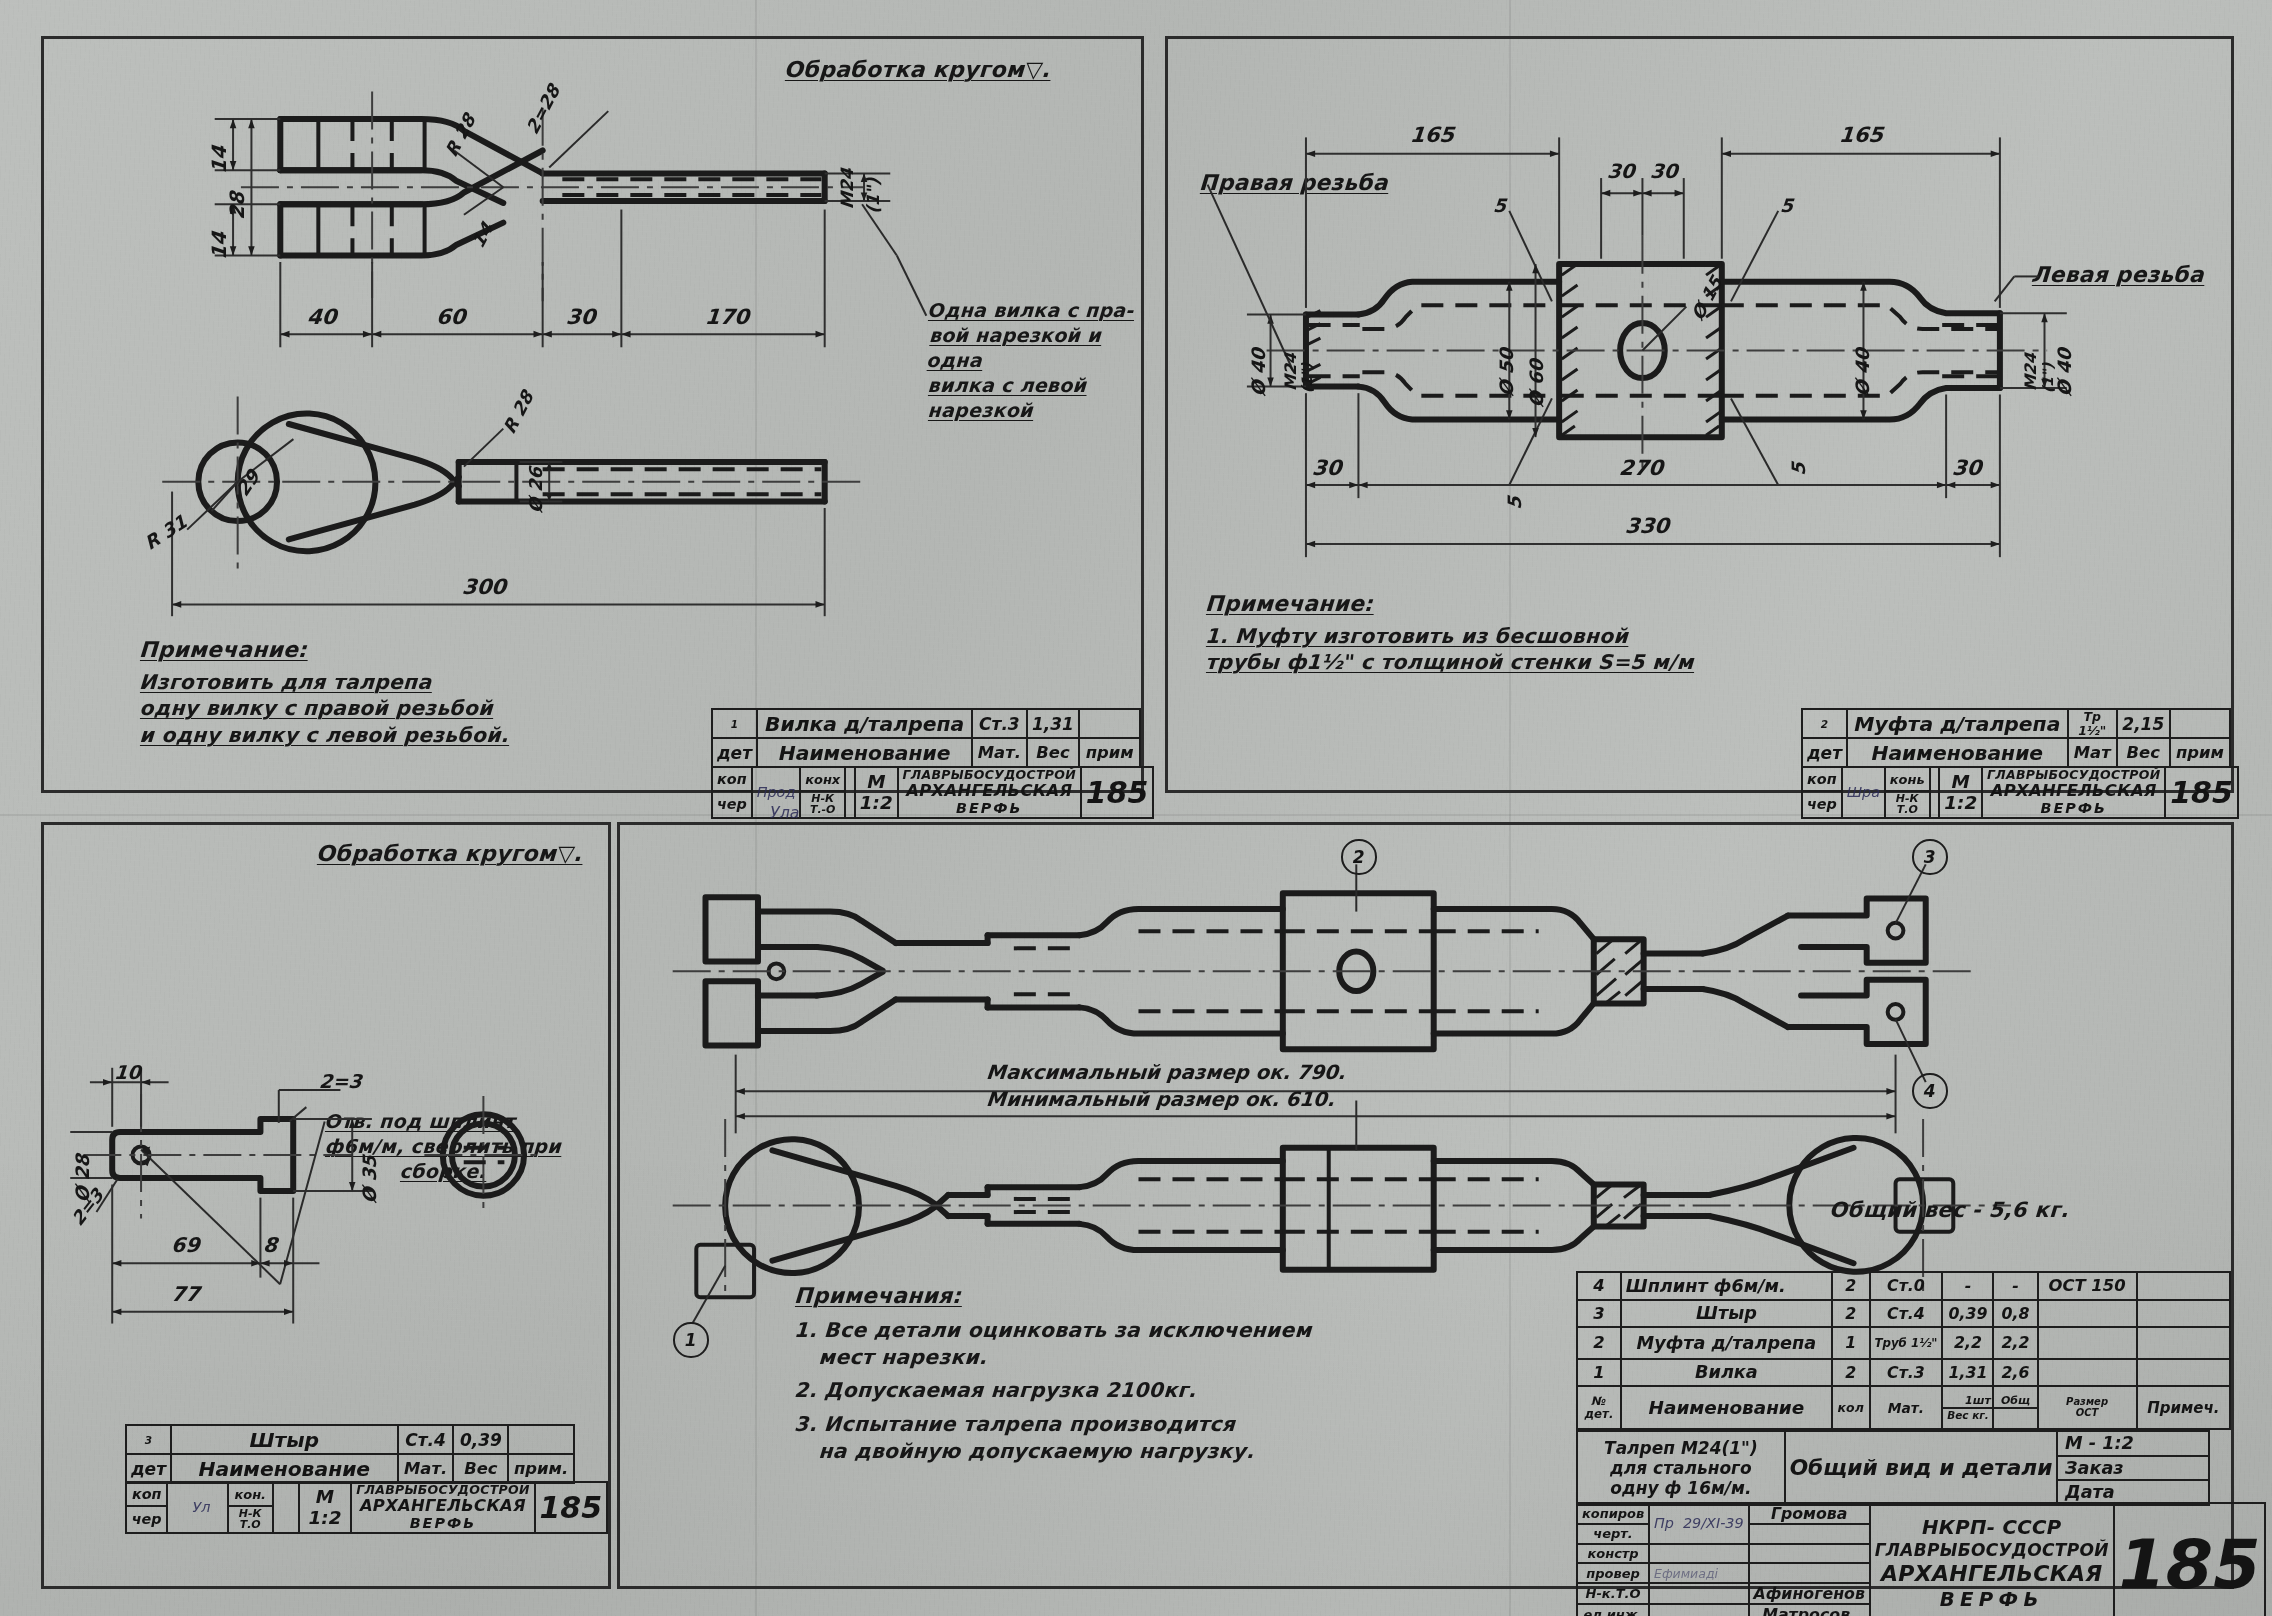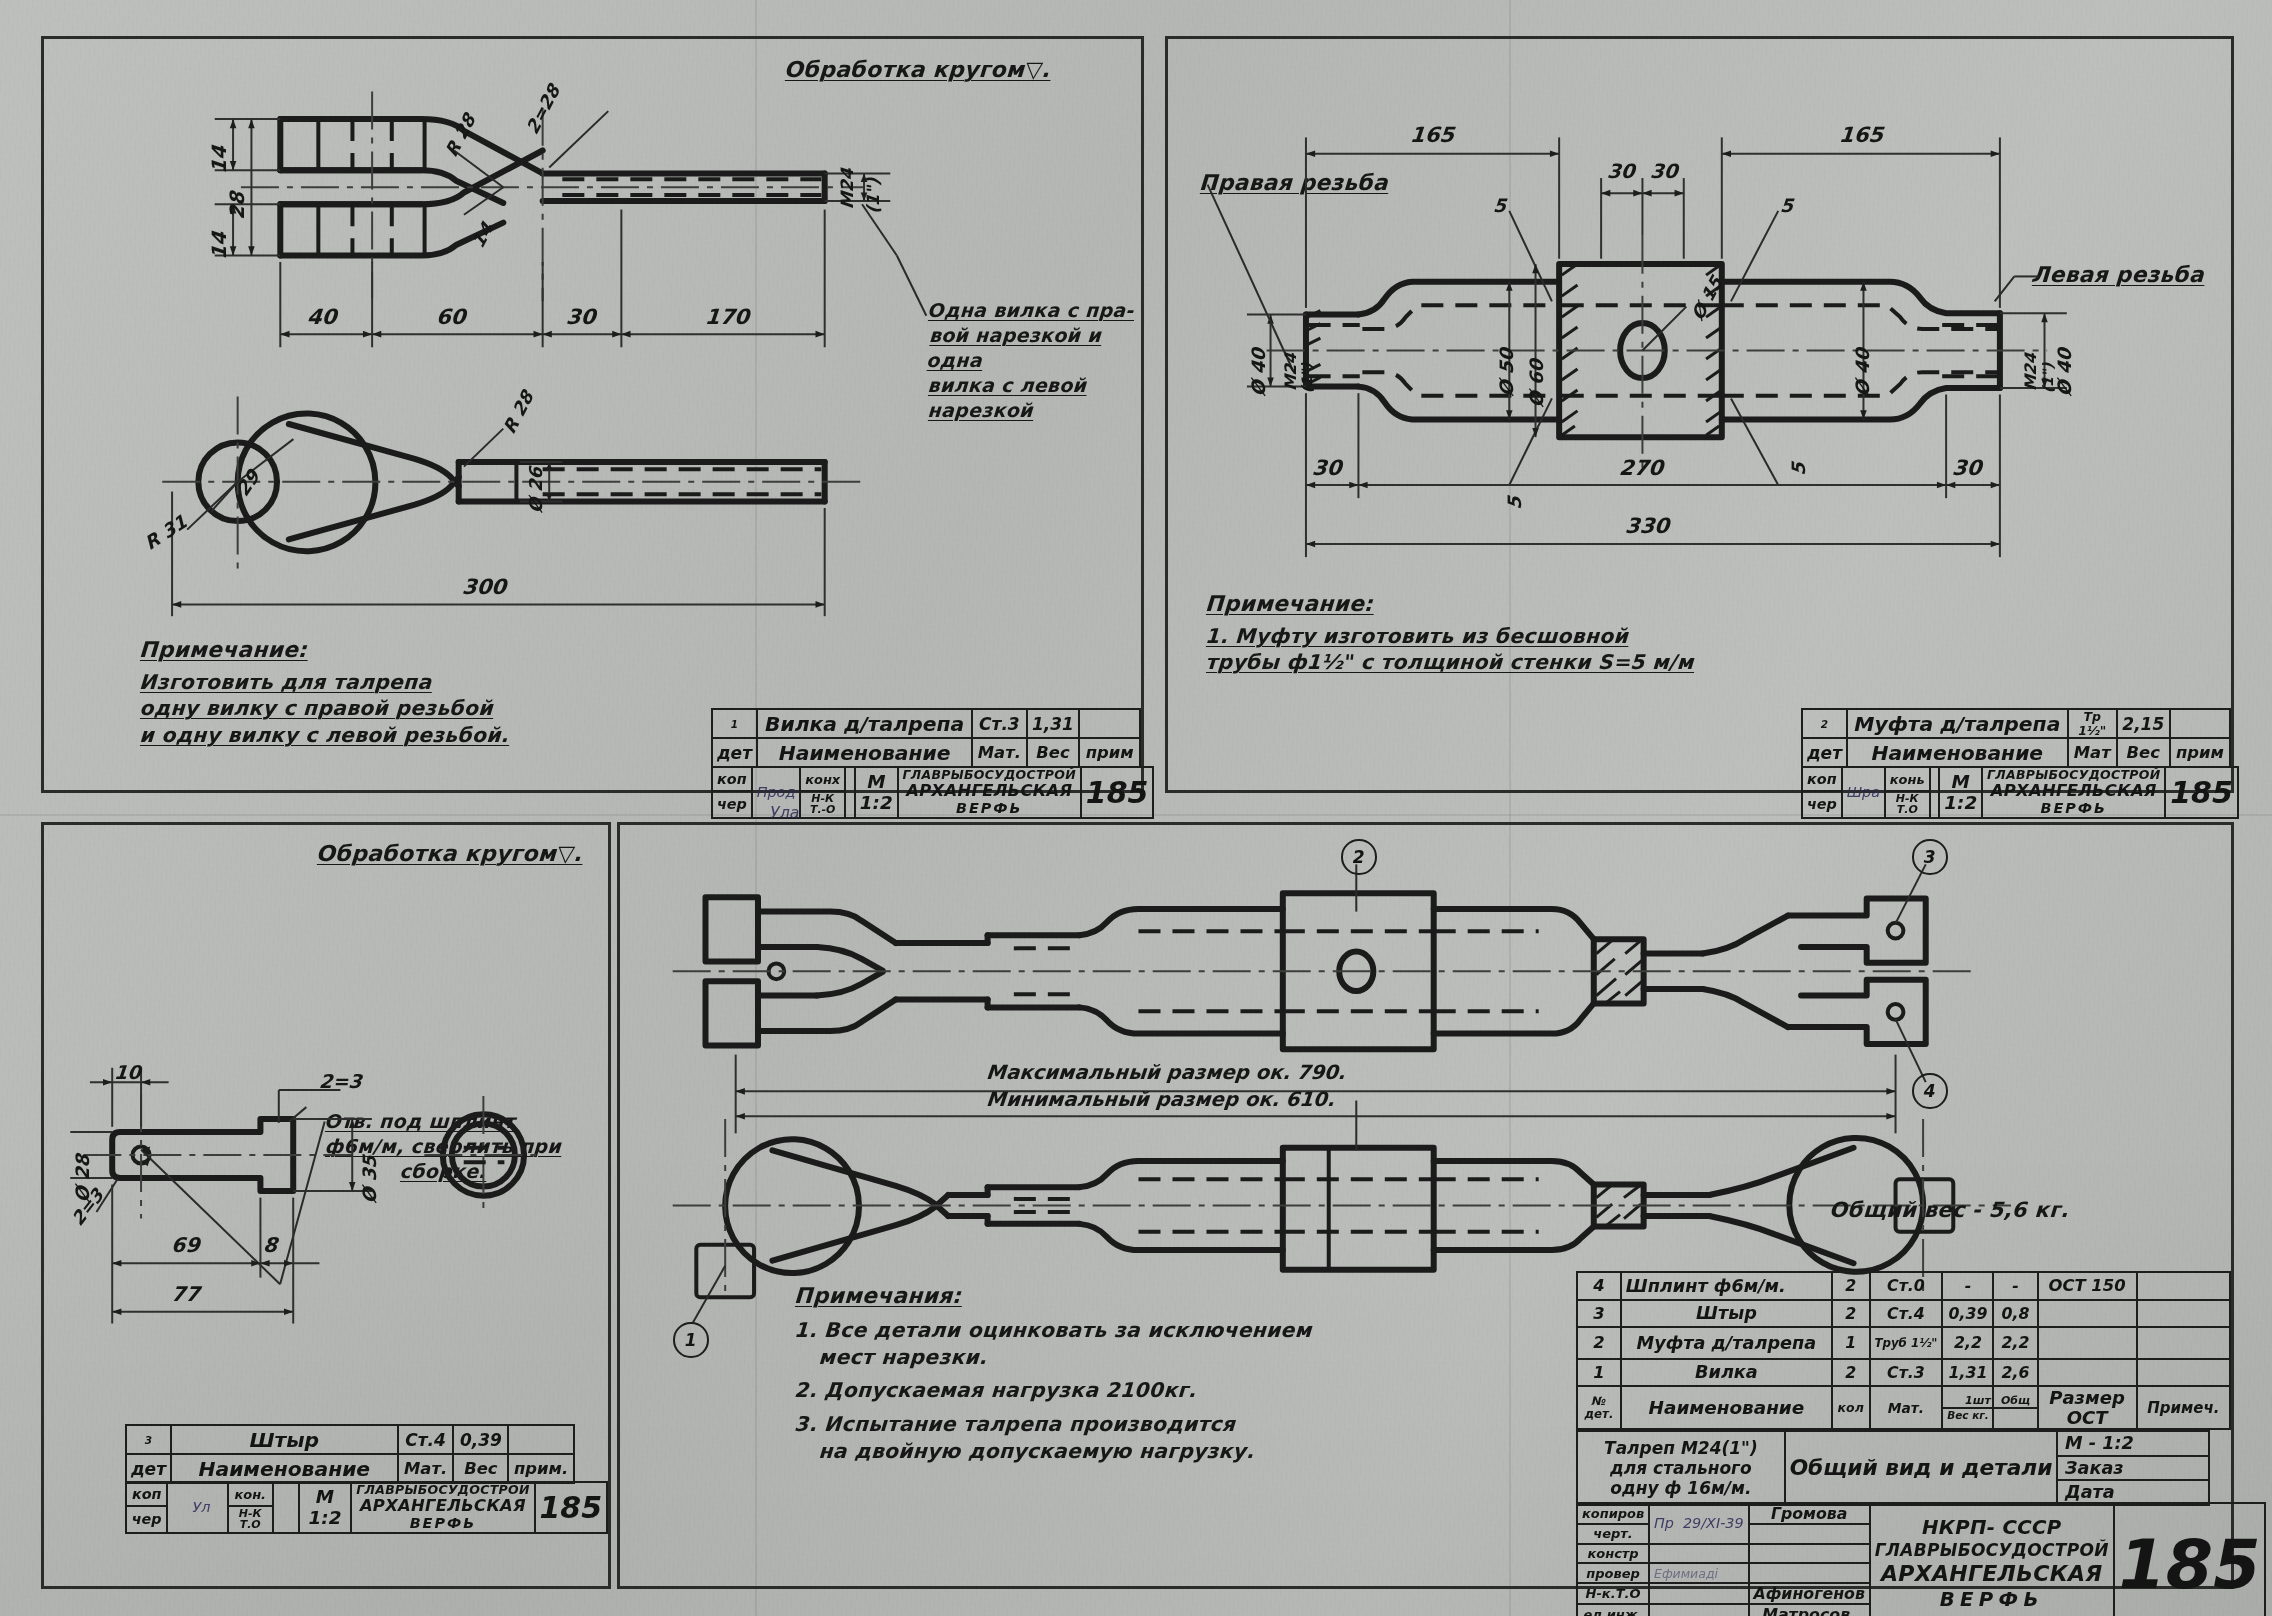--- a/index.html
+++ b/index.html
@@ -794,21 +794,21 @@
           <td class="ctext" style="font-size:12.5px;">кол</td>
           <td class="ctext" style="font-size:13.8px;">Мат.</td>
           <td class="ctext" style="font-size:11px;padding:0;">
             <div style="border-bottom:2px solid #1d1d1d;padding-left:20px;">1шт</div>
             <div style="font-size:10.5px;">Вес кг.</div>
           </td>
           <td class="ctext" style="font-size:11px;padding:0;">
             <div style="border-bottom:2px solid #1d1d1d;">Общ</div>
             <div style="font-size:10.5px;">&nbsp;</div>
           </td>
-          <td class="ctext" style="font-size:18px;line-height:1.08;">
+          <td class="ctext" style="font-size:10px;line-height:1.08;">
             <div>Размер</div>
                 <div>ОСТ</div>
           </td>
           <td class="ctext" style="font-size:15px;">Примеч.</td>
         </tr>
       </tbody>
         </table>
 
       <table class="tb" style="left:956px;top:605px;">
         <tbody>

